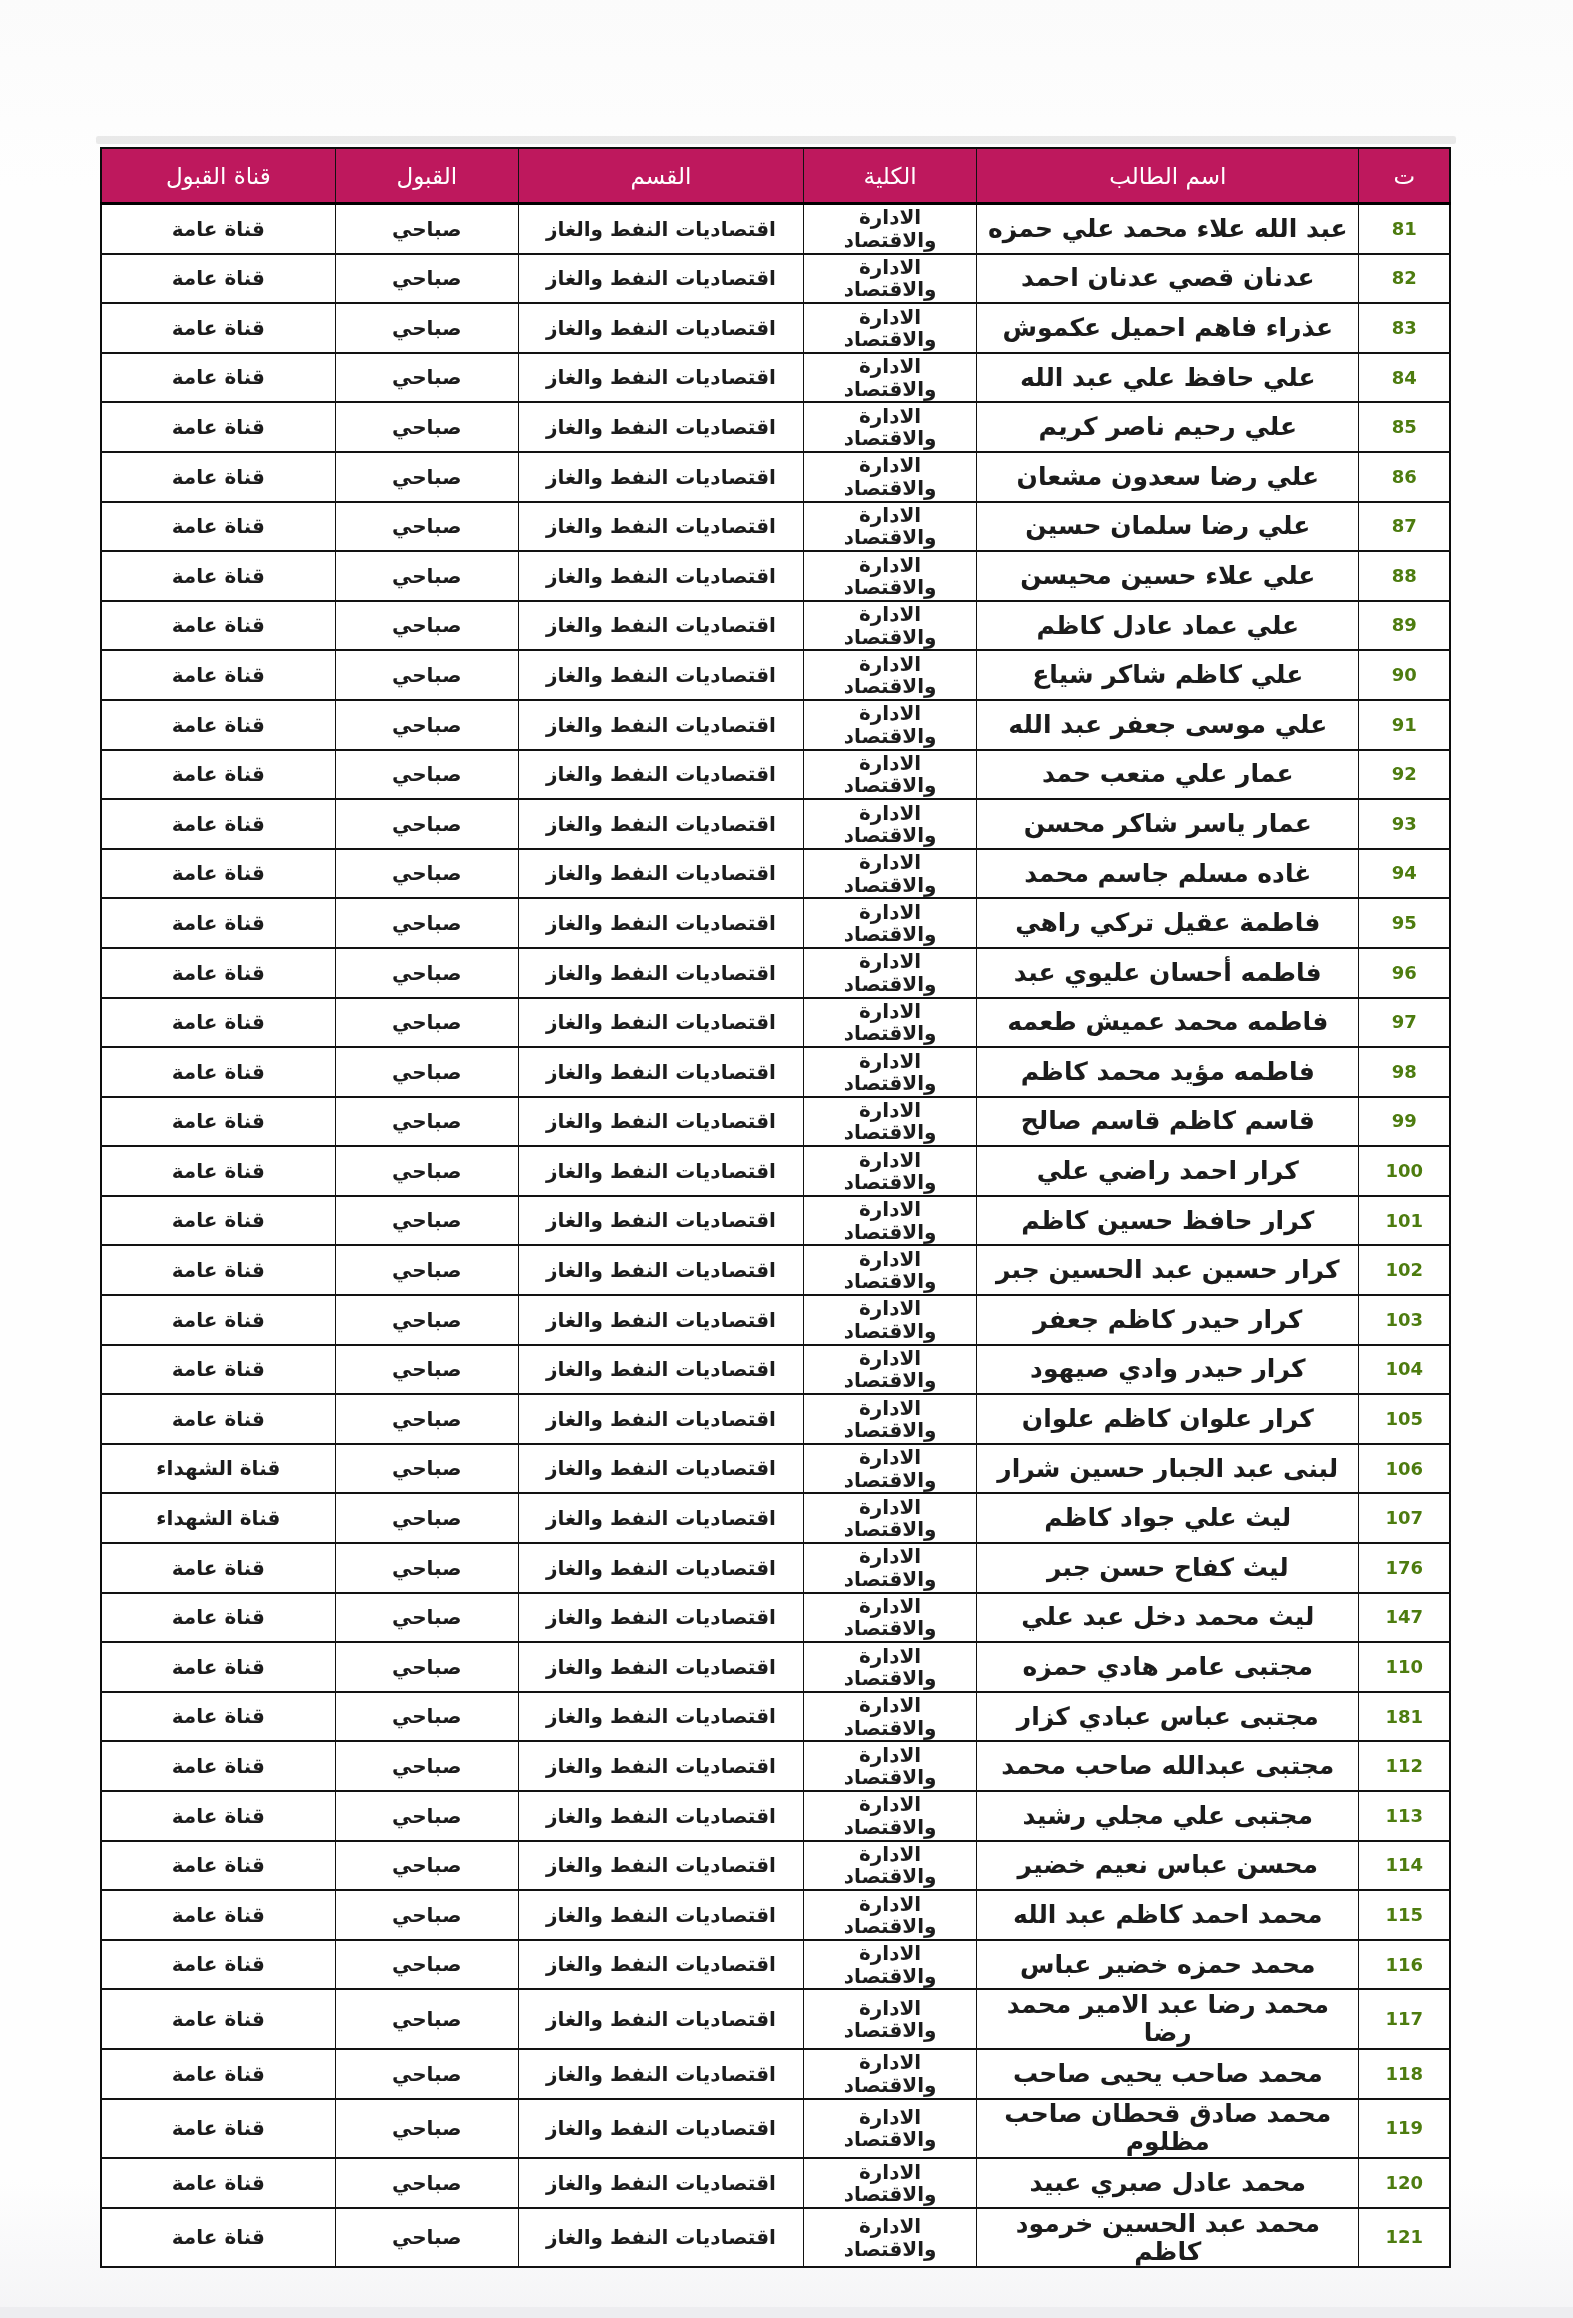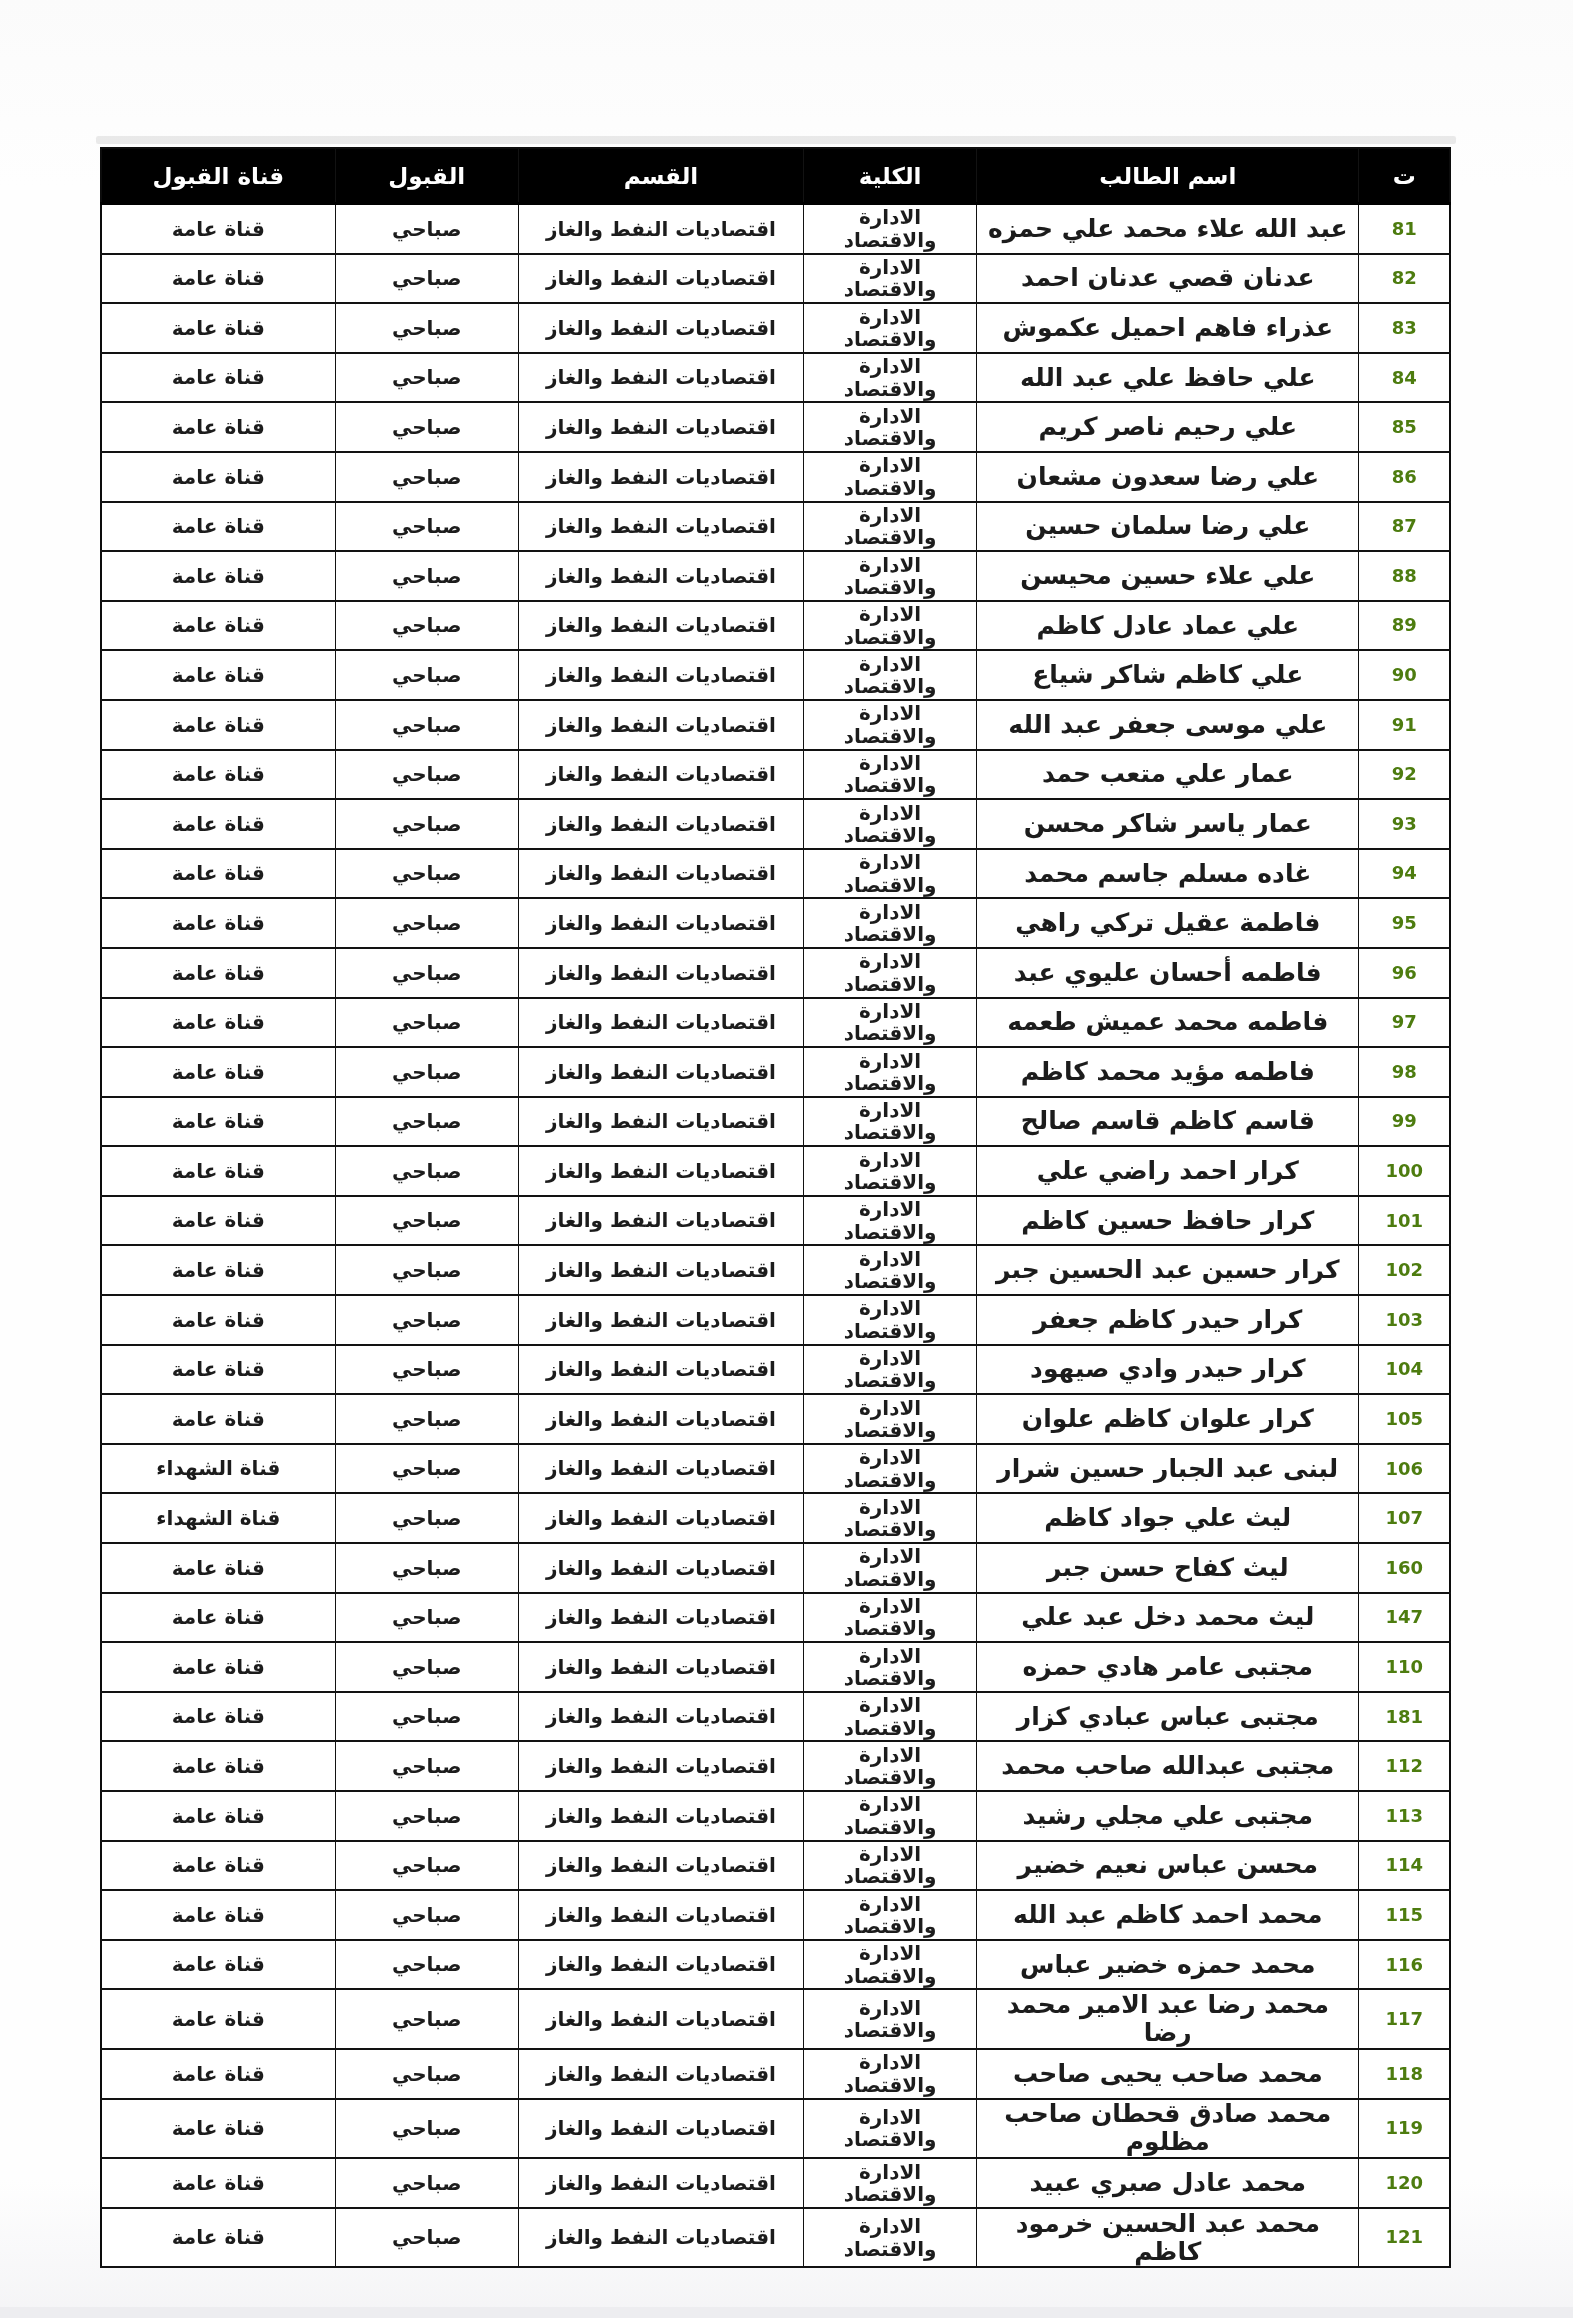--- a/index.html
+++ b/index.html
@@ -51,25 +51,25 @@
     border: 2.3px solid #0c0c0c;
     background: #ffffff;
   }
   th, td {
     border: 1.5px solid #121212;
     text-align: center;
     vertical-align: middle;
     overflow: hidden;
   }
   thead th {
-    background: #000000;
+    background: #be185d;
     color: #ffffff;
     height: 51px;
     font-size: 23px;
-    font-weight: bold;
+    font-weight: normal;
     border-bottom: 3.1px solid #000000;
     letter-spacing: 0.4px;
   }
   tbody td {
     height: 46px;
     font-size: 20px;
     font-weight: bold;
     color: #1c1c1c;
     background: #ffffff;
     padding: 0.8px 7.7px;
@@ -324,21 +324,21 @@
           </tr>
           <tr>
             <td class="col-no">107</td>
             <td class="col-name">ليث علي جواد كاظم</td>
             <td class="col-college">الادارة والاقتصاد</td>
             <td class="col-department">اقتصاديات النفط والغاز</td>
             <td class="col-study">صباحي</td>
             <td class="col-channel">قناة الشهداء</td>
           </tr>
           <tr>
-            <td class="col-no">160</td>
+            <td class="col-no">176</td>
             <td class="col-name">ليث كفاح حسن جبر</td>
             <td class="col-college">الادارة والاقتصاد</td>
             <td class="col-department">اقتصاديات النفط والغاز</td>
             <td class="col-study">صباحي</td>
             <td class="col-channel">قناة عامة</td>
           </tr>
           <tr>
             <td class="col-no">147</td>
             <td class="col-name">ليث محمد دخل عبد علي</td>
             <td class="col-college">الادارة والاقتصاد</td>

